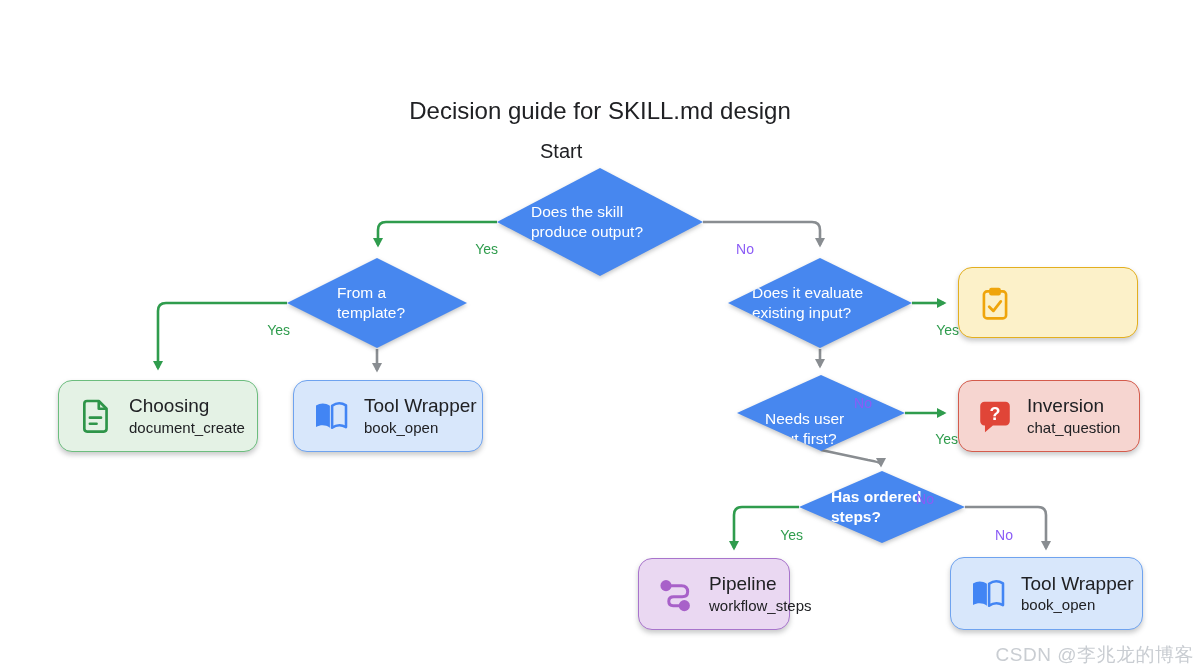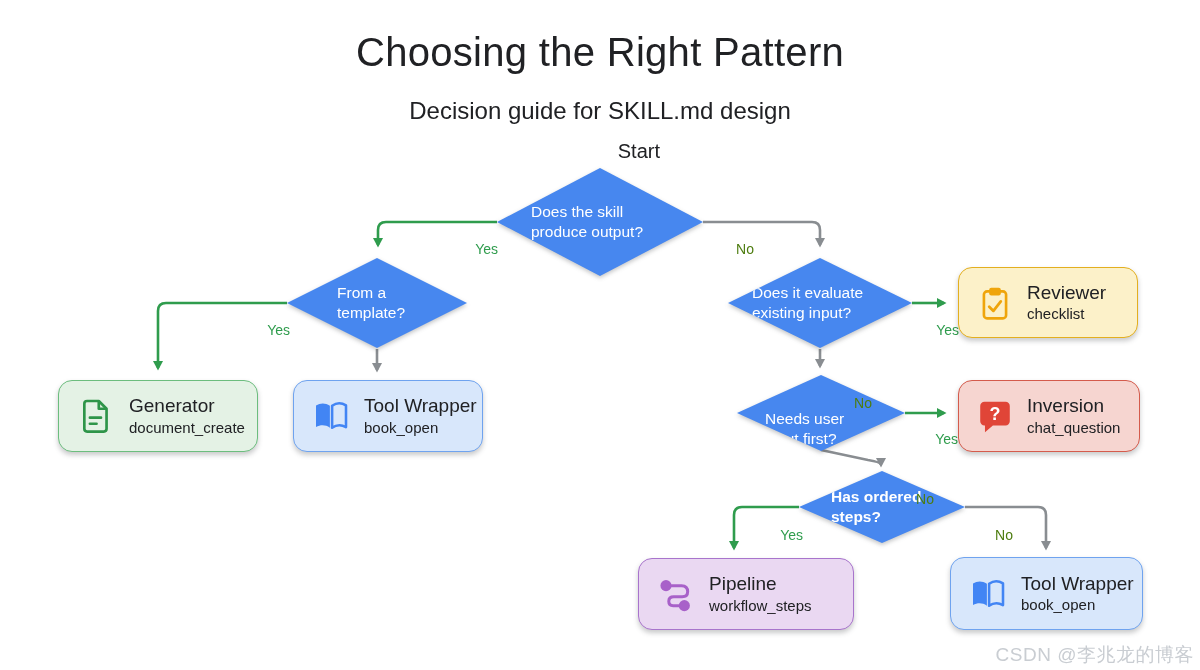--- a/index.html
+++ b/index.html
@@ -5,39 +5,39 @@
   html,body{margin:0;padding:0;background:#ffffff;}
   .canvas{position:relative;width:1200px;height:670px;background:#ffffff;overflow:hidden;
           font-family:"Liberation Sans",sans-serif;color:#202124;}
   .connectors{position:absolute;left:0;top:0;}
   .edge-yes{stroke:#2F9C4D;stroke-width:2.6;fill:none;}
   .edge-no{stroke:#898D91;stroke-width:2.6;fill:none;}
   .title{position:absolute;left:0;right:0;top:30px;margin:0;text-align:center;
          font-size:40px;font-weight:500;letter-spacing:.3px;color:#202124;}
   .subtitle{position:absolute;left:0;right:0;top:88px;margin:9px;text-align:center;
             font-size:24px;font-weight:400;color:#202124;}
-  .start{position:absolute;left:540px;top:140px;width:120px;text-align:right;
+  .start{position:absolute;left:540px;top:140px;width:120px;text-align:left;
          font-size:20px;font-weight:500;color:#202124;}
   .dwrap{position:absolute;filter:drop-shadow(0 2px 2px rgba(60,64,67,.30));}
   .diamond{width:100%;height:100%;clip-path:polygon(50% 0,100% 50%,50% 100%,0 50%);
            background:#4787EF;display:flex;align-items:center;justify-content:center;
            color:#ffffff;font-size:15.5px;line-height:1.3;}
   .pbox{position:absolute;box-sizing:border-box;border-radius:14px;border:1.6px solid;
         display:flex;align-items:center;gap:13px;padding-left:17px;
         box-shadow:0 3px 5px rgba(60,64,67,.28);}
   .pbox .pname{display:block;font-size:19px;font-weight:500;color:#202124;line-height:1.2;}
   .pbox .pcode{display:block;font-size:15px;color:#202124;margin-top:1px;line-height:1.2;}
   .box-generator{background:#E4F2E5;border-color:#6CBD7E;}
   .box-toolwrapper{background:#D8E7FB;border-color:#6FA3EF;}
   .box-reviewer{background:#FCF1C9;border-color:#E3AF1F;}
   .box-inversion{background:#F6D5D0;border-color:#D45B4C;}
   .box-pipeline{background:#EAD8F2;border-color:#A874CC;}
   .elabel{position:absolute;width:56px;text-align:right;font-size:14px;margin-top:44px;}
   .elabel.yes{color:#2F9C4D;}
-  .elabel.no{color:#4d7c0f;}
+  .elabel.no{color:#8b5cf6;}
   .icon{display:flex;align-items:center;justify-content:center;}
   .watermark{position:absolute;right:6px;bottom:2px;font-size:19px;color:#C9CDD2;letter-spacing:.5px;}
   .qmark{font-family:"Liberation Sans",sans-serif;font-weight:bold;}
 </style>
 </head>
 <body>
 
 <div class="canvas">
 
   <svg class="connectors" width="1200" height="670" viewBox="0 0 1200 670">
@@ -54,21 +54,20 @@
     <path class="edge-yes" d="M287 303 L166 303 Q158 303 158 311 L158 368" marker-end="url(#arrow-green)"></path>
     <path class="edge-no" d="M377 349 L377 370" marker-end="url(#arrow-gray)"></path>
     <path class="edge-yes" d="M912 303 L944 303" marker-end="url(#arrow-green)"></path>
     <path class="edge-no" d="M820 349 L820 366" marker-end="url(#arrow-gray)"></path>
     <path class="edge-yes" d="M905 413 L944 413" marker-end="url(#arrow-green)"></path>
     <path class="edge-no" d="M821 450 L868 460 Q881 462 881 465" marker-end="url(#arrow-gray)"></path>
     <path class="edge-yes" d="M799 507 L742 507 Q734 507 734 515 L734 548" marker-end="url(#arrow-green)"></path>
     <path class="edge-no" d="M965 507 L1038 507 Q1046 507 1046 515 L1046 548" marker-end="url(#arrow-gray)"></path>
   </svg>
 
-  <h1 class="title">Choosing the Right Pattern</h1>
   <h2 class="subtitle">Decision guide for SKILL.md design</h2>
   <div class="start">Start</div>
 
   <div class="dwrap" style="left:497px;top:168px;width:206px;height:108px;">
     <div class="diamond">
         <span style="padding:0 34px;">Does the skill produce output?</span>
       </div>
   </div>
   <div class="dwrap" style="left:728px;top:258px;width:184px;height:90px;">
     <div class="diamond">
@@ -104,21 +103,21 @@
 
   <div class="pbox box-generator" style="left:58px;top:380px;width:200px;height:72px;">
     <span class="icon">
       <svg width="40" height="40" viewBox="0 0 36 36">
         <path d="M10 4.5 H20.5 L27.5 11.5 V29.5 A2.5 2.5 0 0 1 25 32 H10 A2.5 2.5 0 0 1 7.5 29.5 V7 A2.5 2.5 0 0 1 10 4.5 Z" fill="none" stroke="#2E9549" stroke-width="2.4" stroke-linejoin="round"></path>
         <path d="M20.5 4.5 V11.5 H27.5" fill="none" stroke="#2E9549" stroke-width="2.4" stroke-linejoin="round"></path>
         <path d="M12.5 19.5 H22.5 M12.5 25 H18.5" fill="none" stroke="#2E9549" stroke-width="2.4" stroke-linecap="round"></path>
       </svg>
     </span>
     <span class="ptext">
-      <span class="pname">Generator</span>
+      <span class="pname">Choosing</span>
       <span class="pcode">document_create</span>
     </span>
   </div>
 
   <div class="pbox box-toolwrapper" style="left:293px;top:380px;width:190px;height:72px;">
     <span class="icon">
       <svg width="40" height="40" viewBox="0 0 36 36">
         <path d="M4.5 8.5 C8.5 6 13 6 17 8.8 V28.5 C13 25.7 8.5 25.7 4.5 28 Z" fill="#4285F4"></path>
         <path d="M19 8.8 C23 6 27.5 6 31.5 8.5 V28 C27.5 25.7 23 25.7 19 28.5 Z" fill="none" stroke="#4285F4" stroke-width="2.3" stroke-linejoin="round"></path>
       </svg>
@@ -130,40 +129,36 @@
   </div>
 
   <div class="pbox box-reviewer" style="left:958px;top:267px;width:180px;height:71px;">
     <span class="icon">
       <svg width="38" height="38" viewBox="0 0 36 36">
         <rect x="7.5" y="7" width="21" height="25.5" rx="3" fill="none" stroke="#EFA50B" stroke-width="2.5"></rect>
         <rect x="12.5" y="3.5" width="11" height="7.5" rx="2" fill="#EFA50B"></rect>
         <path d="M12.5 21.5 L16.5 25.5 L23.5 16.5" fill="none" stroke="#EFA50B" stroke-width="2.6" stroke-linecap="round" stroke-linejoin="round"></path>
       </svg>
     </span>
-    <span class="ptext">
-      <span class="pname">Reviewer</span>
-      <span class="pcode">checklist</span>
-    </span>
   </div>
 
   <div class="pbox box-inversion" style="left:958px;top:380px;width:182px;height:72px;">
     <span class="icon">
       <svg width="38" height="38" viewBox="0 0 36 36">
         <path d="M8 4.5 H28 A4 4 0 0 1 32 8.5 V23 A4 4 0 0 1 28 27 H16 L8.5 33.5 L8.5 27 H8 A4 4 0 0 1 4 23 V8.5 A4 4 0 0 1 8 4.5 Z" fill="#E04537"></path>
         <text class="qmark" x="18" y="21.5" text-anchor="middle" font-size="17" fill="#ffffff">?</text>
       </svg>
     </span>
     <span class="ptext">
       <span class="pname">Inversion</span>
       <span class="pcode">chat_question</span>
     </span>
   </div>
 
-  <div class="pbox box-pipeline" style="left:638px;top:558px;width:216px;height:72px;">
+  <div class="pbox box-pipeline" style="left:638px;top:558px;width:152px;height:72px;">
     <span class="icon">
       <svg width="40" height="40" viewBox="0 0 36 36">
         <circle cx="9" cy="10.5" r="5" fill="#A861C9"></circle>
         <path d="M14 10.5 H23 Q28.5 10.5 28.5 16 Q28.5 20.5 23.5 20.5 H16 Q11.5 20.5 11.5 24.5 Q11.5 28.5 15.5 28.5 H20.5" fill="none" stroke="#A861C9" stroke-width="2.7" stroke-linecap="round"></path>
         <circle cx="25.5" cy="28.5" r="5" fill="#A861C9"></circle>
       </svg>
     </span>
     <span class="ptext">
       <span class="pname">Pipeline</span>
       <span class="pcode">workflow_steps</span>

